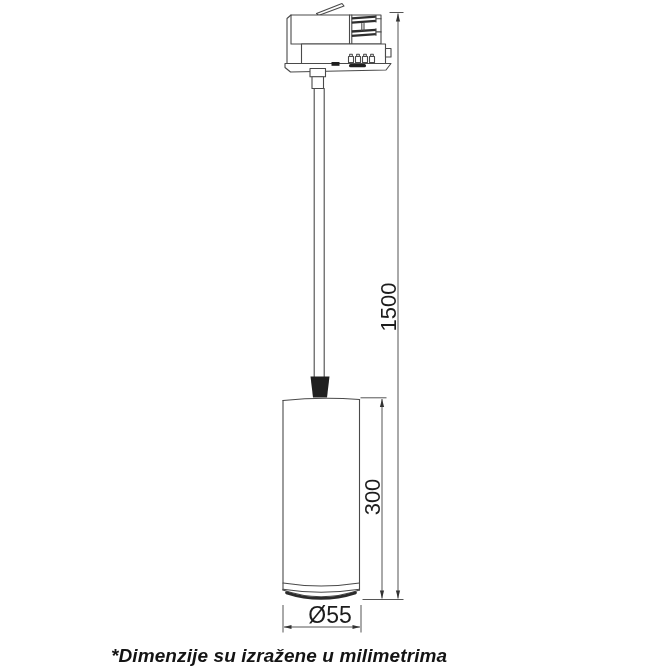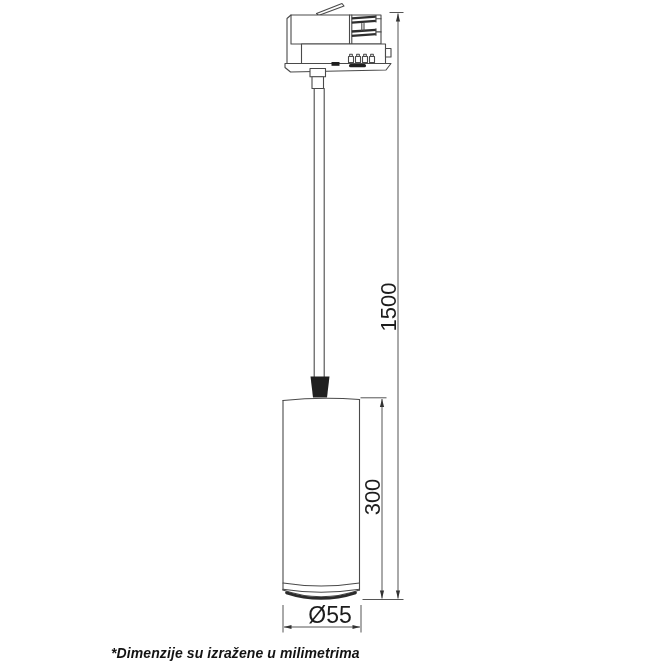--- a/index.html
+++ b/index.html
@@ -10,21 +10,21 @@
   .ln{fill:none;stroke:#4a4a4a;stroke-width:1.1;stroke-linecap:round;stroke-linejoin:round;}
   .fillw{fill:#ffffff;stroke:#4a4a4a;stroke-width:1.1;stroke-linejoin:round;}
   .prong{fill:none;stroke:#2e2e2e;stroke-width:2.3;stroke-linecap:butt;}
   .dark{fill:#1f1f1f;stroke:none;}
   .rim{fill:none;stroke:#2b2b2b;stroke-width:2.8;stroke-linecap:round;}
   .dim{fill:none;stroke:#555555;stroke-width:1;}
   .arw{fill:#333333;stroke:none;}
   .dim-text{font-family:"Liberation Sans",sans-serif;font-size:22px;fill:#1c1c1c;}
   .dim-text-lg{font-family:"Liberation Sans",sans-serif;font-size:23px;fill:#1c1c1c;}
   .footnote{position:absolute;left:111px;top:645px;font-family:"Liberation Sans",sans-serif;
-            font-style:italic;font-weight:600;font-size:14px;color:#141414;letter-spacing:.1px;}
+            font-style:italic;font-weight:600;font-size:19px;color:#141414;letter-spacing:.1px;}
 </style>
 </head>
 <body>
 
 <div class="canvas">
   <svg width="668" height="668" viewBox="0 0 668 668">
 
     <g>
       <path class="fillw" d="M316.5,13.5 L342,3.5 L344,6 L318.5,15.5 Z"></path>
       <rect class="fillw" x="291" y="15" width="90" height="29"></rect>

